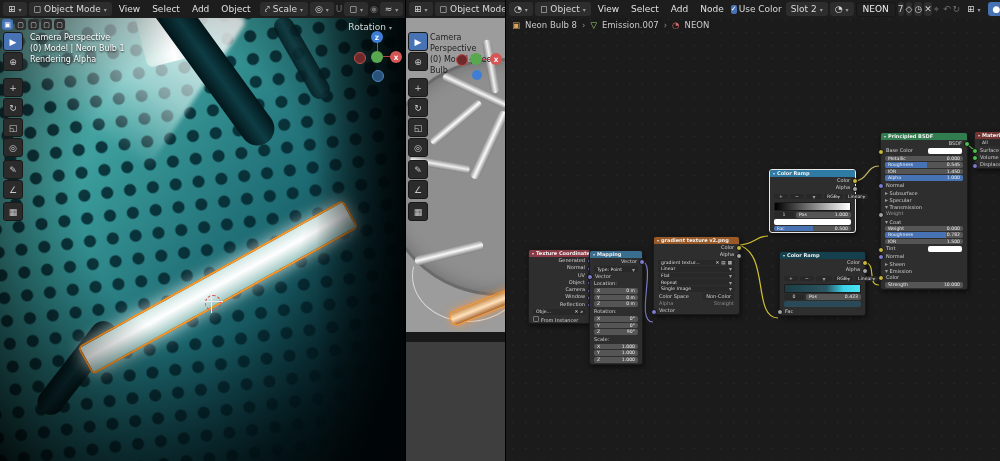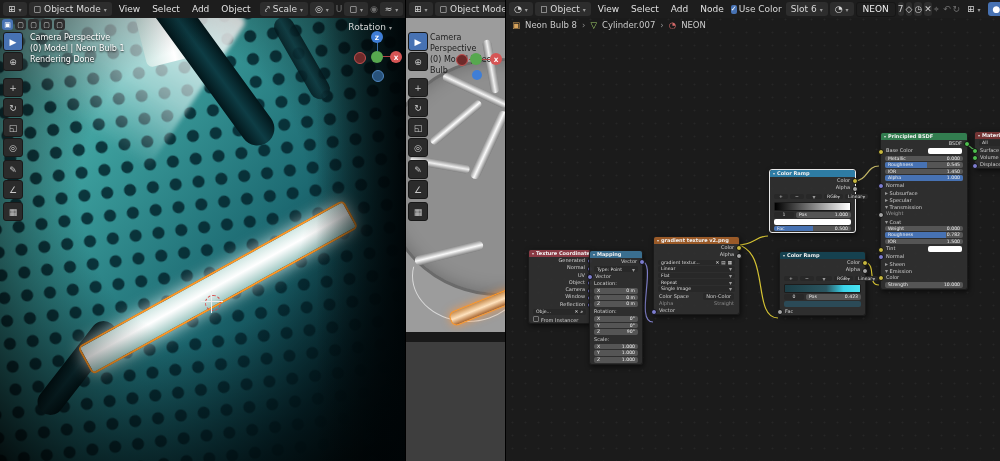--- a/index.html
+++ b/index.html
@@ -156,21 +156,21 @@
           <span>∠</span>
         </div>
       <div class="tool" style="left:3px;top:202px;">
           <span>▦</span>
         </div>
     </div>
 
     <div class="hud" style="left:30px;top:32px;">
       <div>Camera Perspective</div>
       <div>(0) Model | Neon Bulb 1</div>
-      <div>Rendering Done</div>
+      <div>Rendering Alpha</div>
     </div>
 
     <div>
       <div class="gline" style="left:377px;top:42px;width:1px;height:14px;background:#3b6ea5;"></div>
       <div class="gline" style="left:381px;top:56px;width:12px;background:#b24444;"></div>
       <div class="gdot" style="left:371px;top:31px;width:12px;height:12px;background:#3f7ed6;color:#fff;">
           <span>Z</span>
         </div>
       <div class="gdot" style="left:354px;top:52px;width:10px;height:10px;background:#6e2a2a;border:1px solid #c05050;"></div>
       <div class="gdot" style="left:371px;top:51px;width:12px;height:12px;background:#57a84f;"></div>
@@ -271,21 +271,21 @@
           <i class="car">▾</i>
         </span>
       <span class="menu">View</span>
       <span class="menu">Select</span>
       <span class="menu">Add</span>
       <span class="menu">Node</span>
       <span class="chk">✓</span>
       <span>Use Color</span>
       <span style="width:4px"></span>
       <span class="hbtn">
-          <span>Slot 6</span>
+          <span>Slot 2</span>
           <i class="car">▾</i>
         </span>
       <span class="hbtn">
           <span>◔</span>
           <i class="car">▾</i>
         </span>
       <span class="field" style="width:48px;">NEON</span>
       <span class="mini">7</span>
       <span class="mini">◇</span>
       <span class="mini">◷</span>
@@ -301,21 +301,21 @@
       <span class="hbtn blue">
           <span>●</span>
         </span>
     </div>
 
     <div style="position:absolute;left:6px;top:20px;display:flex;align-items:center;gap:5px;font-size:8.5px;color:#c9c9c9;z-index:30;">
       <span style="color:#d8a35b;">▣</span>
       <span>Neon Bulb 8</span>
       <span class="dim2">›</span>
       <span style="color:#9fce6a;">▽</span>
-      <span>Cylinder.007</span>
+      <span>Emission.007</span>
       <span class="dim2">›</span>
       <span style="color:#d66a6a;">◔</span>
       <span>NEON</span>
     </div>
 
     <svg class="wires" width="494" height="461">
       <path d="M82,278 C88,278 80,276 85,276" stroke="#9a9ad6" fill="none" stroke-width="1.2"></path>
       <path d="M135,261 C152,261 128,322 147,322" stroke="#8383cf" fill="none" stroke-width="1.2"></path>
       <path d="M232,245 C248,245 250,236 262,236" stroke="#d4c233" fill="none" stroke-width="1.2"></path>
       <path d="M232,245 C264,252 246,318 272,318" stroke="#d4c233" fill="none" stroke-width="1.2"></path>

